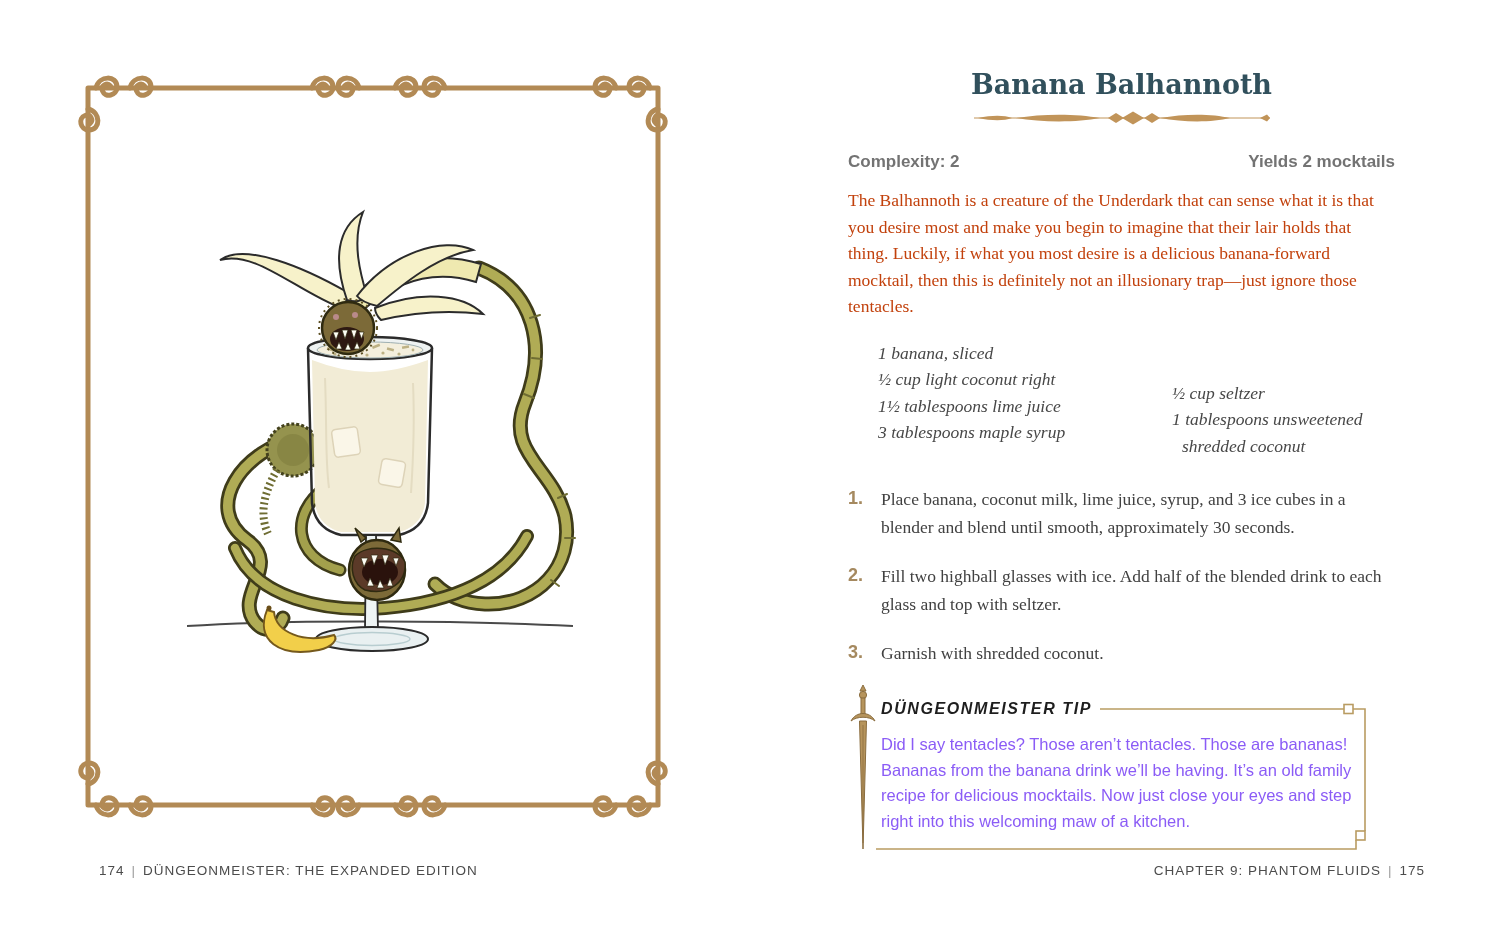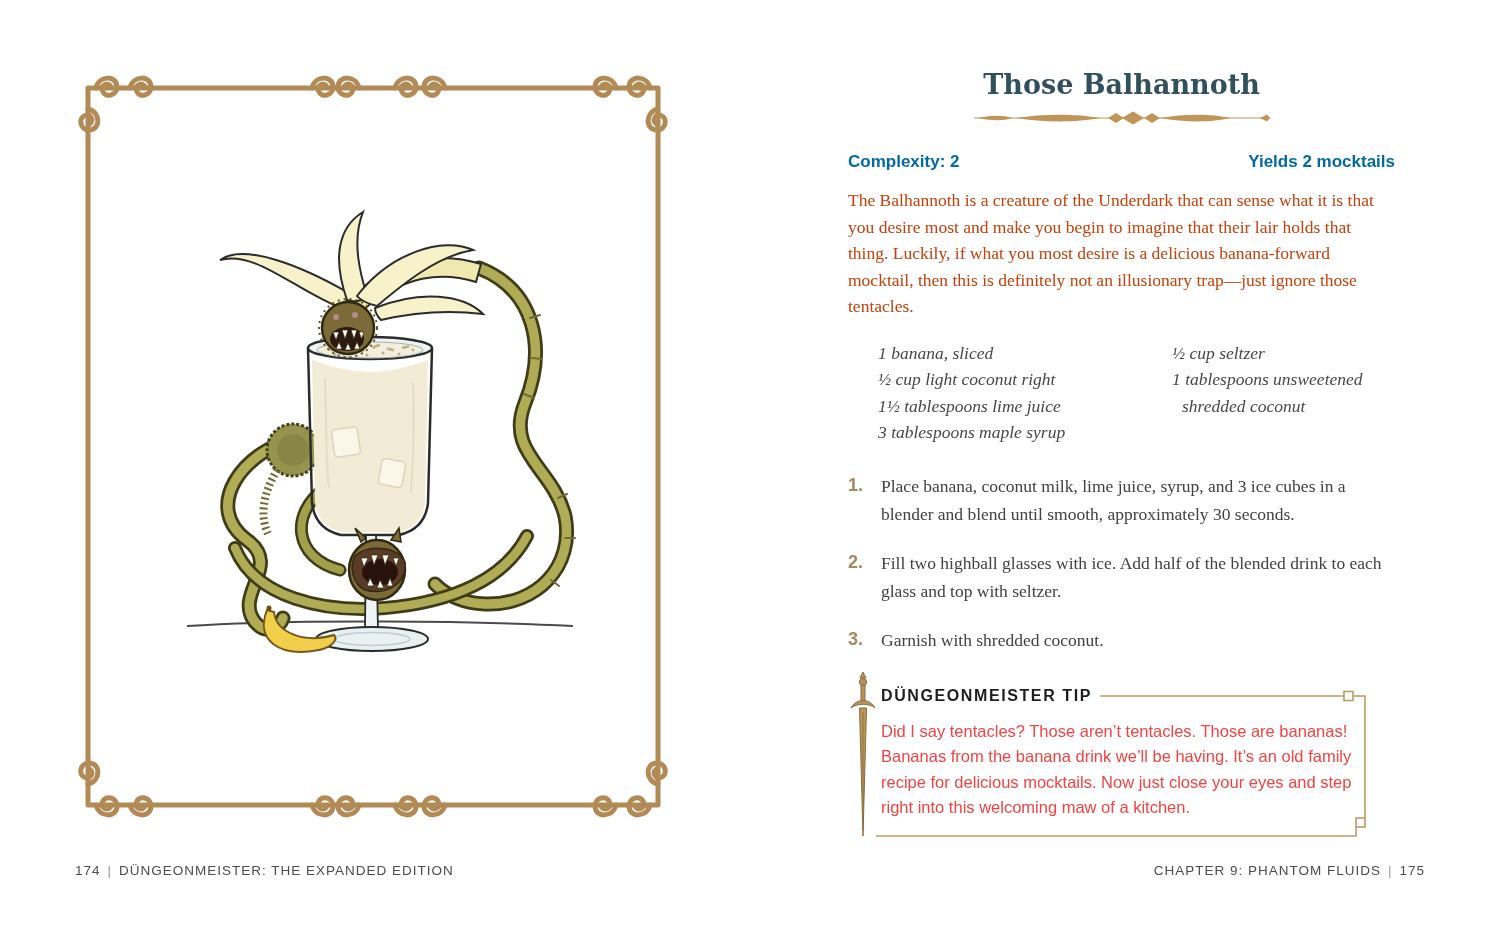--- a/index.html
+++ b/index.html
@@ -3,53 +3,53 @@
 <meta charset="utf-8">
 <style>
   html,body{margin:0;padding:0;background:#ffffff;}
   .spread{position:relative;width:1500px;height:949px;background:#ffffff;overflow:hidden;
           font-family:"Liberation Serif", serif;color:#3e3e3e;}
 
   
   .frame-svg{position:absolute;left:72px;top:63px;}
   .illo-svg{position:absolute;left:175px;top:198px;}
   .footer{position:absolute;top:863px;font-family:"Liberation Sans", sans-serif;
-          font-size:13.5px;letter-spacing:1px;color:#4c4c4c;}
+          font-size:13.5px;letter-spacing:1px;color:#4c4c4c;margin-left:24px;}
   .footer .sep{color:#9a9a9a;padding:0 7px;font-weight:400;}
   .footer-left{left:75px;}
   .footer-right{right:75px;text-align:left;}
 
   
   .right-content{position:absolute;left:848px;top:0;width:547px;}
   .recipe-title{margin-top:68px;text-align:center;font-family:"DejaVu Serif", serif;
                 font-weight:bold;font-size:27px;line-height:34px;color:#31505c;}
   .divider-wrap{margin-top:7px;text-align:center;}
   .meta-row{margin-top:21px;display:flex;justify-content:space-between;
-            font-family:"Liberation Sans", sans-serif;font-weight:bold;font-size:17px;color:#0369a1;}
+            font-family:"Liberation Sans", sans-serif;font-weight:bold;font-size:17px;color:#737373;}
   .intro{margin-top:15px;font-size:17.5px;line-height:26.5px;color:#c2410c;}
   .ingredients{margin-top:20px;display:flex;padding-left:30px;
                font-style:italic;font-size:17.5px;line-height:26.5px;color:#474747;}
   .ing-col1{width:294px;flex:none;}
-  .ing-col2{width:223px;flex:none;}
+  .ing-col2{width:223px;flex:none;margin-top:40px;}
   .ing-line{padding-left:10px;text-indent:-10px;}
   .steps{margin-top:26px;}
   .step{display:grid;grid-template-columns:33px 1fr;margin-bottom:21px;}
   .step-num{font-family:"Liberation Sans", sans-serif;font-weight:bold;font-size:18px;
             color:#a5895f;line-height:26.5px;}
   .step-text{font-size:17.5px;line-height:28px;color:#414141;}
 
   
   .tip-box{position:relative;margin-top:22px;height:172px;}
   .tip-frame{position:absolute;left:0;top:0;}
   .sword{position:absolute;left:2px;top:-4px;}
   .tip-label{position:absolute;left:33px;top:11px;font-family:"Liberation Sans", sans-serif;
-             font-weight:bold;font-size:16px;letter-spacing:1.6px;color:#1e1e1e;}
+             font-weight:bold;font-size:16px;letter-spacing:1.6px;color:#1e1e1e;font-style:italic;}
   .tip-text{position:absolute;left:33px;top:43px;width:478px;
             font-family:"Liberation Sans", sans-serif;font-size:16.5px;
-            line-height:25.5px;color:#ef4444;}
+            line-height:25.5px;color:#8b5cf6;}
 </style>
 </head>
 <body>
 
 <div class="spread">
 
   <div>
 
     <svg class="frame-svg" width="602" height="767" viewBox="0 0 602 767" stroke="#b28a55" stroke-width="5" fill="none" stroke-linecap="round">
       <defs>
@@ -164,21 +164,21 @@
     </svg>
 
     <div class="footer footer-left">
       <span>174</span><span class="sep">|</span><span>DÜNGEONMEISTER: THE EXPANDED EDITION</span>
     </div>
   </div>
 
   <div>
     <div class="right-content">
 
-      <div class="recipe-title">Those Balhannoth</div>
+      <div class="recipe-title">Banana Balhannoth</div>
 
       <div class="divider-wrap">
         <svg width="300" height="18" viewBox="0 0 300 18">
           <line x1="2" y1="9" x2="298" y2="9" stroke="#c19459" stroke-width="1"></line>
           <g fill="#c19459">
             <path d="M6 9 C20 6 32 6 40 9 C32 12 20 12 6 9 Z"></path>
             <path d="M44 9 C70 4.5 105 4.5 128 9 C105 13.5 70 13.5 44 9 Z"></path>
             <path d="M136 9 l8 -5 8 5 -8 5 Z"></path>
             <path d="M150 9 l11 -6.5 11 6.5 -11 6.5 Z"></path>
             <path d="M172 9 l8 -5 8 5 -8 5 Z"></path>

